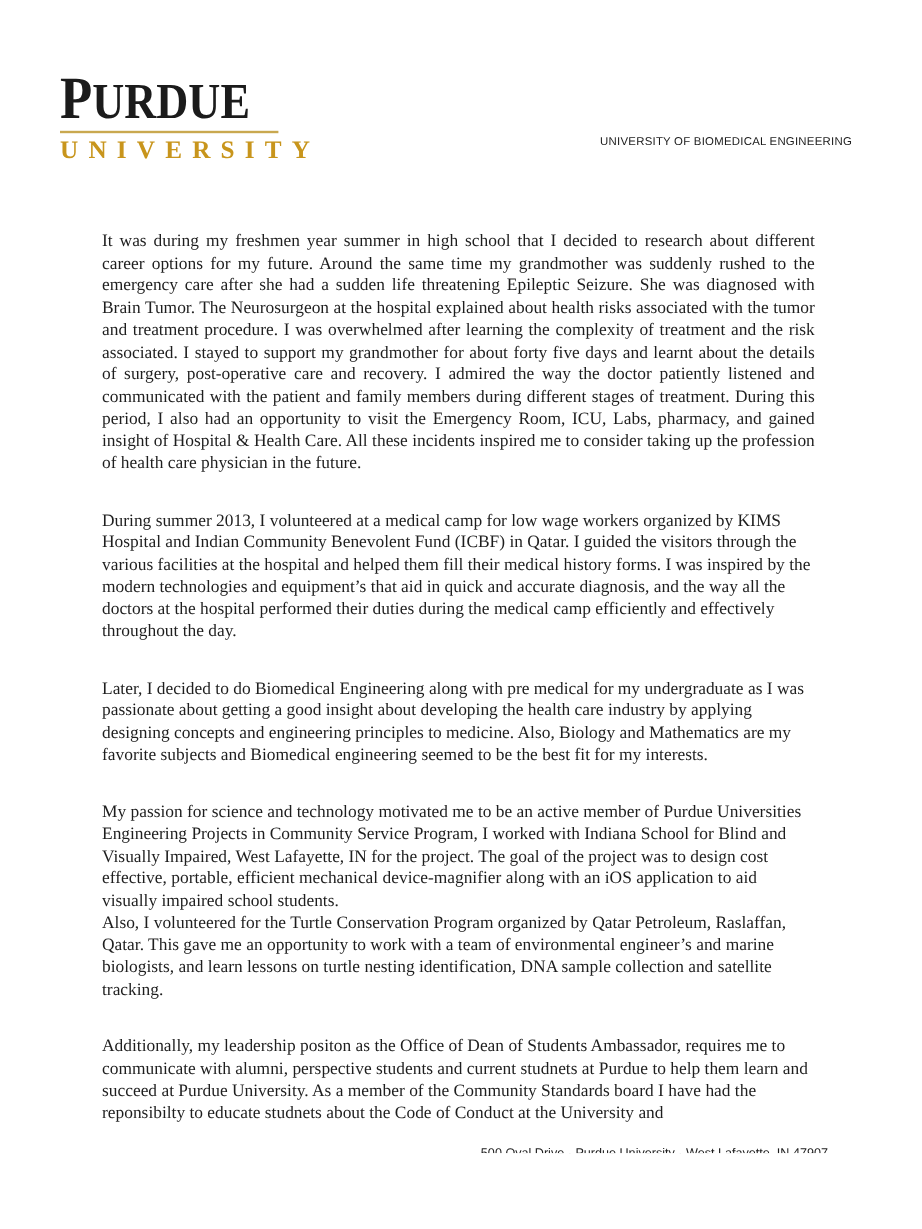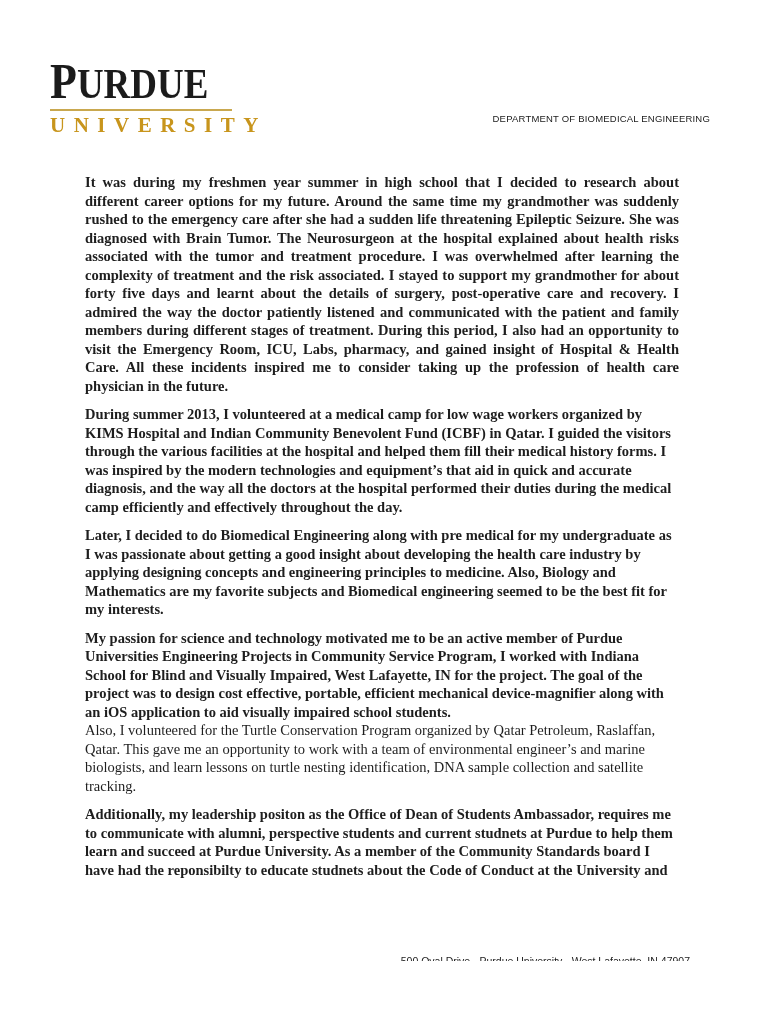--- a/index.html
+++ b/index.html
@@ -35,21 +35,21 @@
     font-size:9.5px;letter-spacing:0.2px;color:#1a1a1a;
     white-space:nowrap;
   }
   
   .body-text{
     position:absolute;left:85px;top:163px;width:594px;
     font-size:14.5px;line-height:18.5px;
     text-align:left;color:#1e1e1e;
   }
   .para{margin:0;}
-  .gap{margin-top:10px;font-weight:bold;}
+  .gap{margin-top:29px;}
   .justify{text-align:justify;}
   
   .footer-address{
     position:absolute;top:955px;right:78px;
     font-family:"Liberation Sans", sans-serif;
     font-size:10.5px;color:#1c1c1c;white-space:nowrap;
   }
   .footer-rule{
     position:absolute;top:974px;left:155px;width:535px;height:2px;
     background:#c6a455;
@@ -61,21 +61,21 @@
 <div class="page">
 
   <div class="logo">
     <div class="logo-word">
       <span class="initial">P</span><span class="rest">URDUE</span>
     </div>
     <div class="logo-rule"></div>
     <div class="logo-sub">UNIVERSITY</div>
   </div>
 
-  <div class="dept">DEPARTMENT OF BIOMEDICAL ENGINEERING</div>
+  <div class="dept">UNIVERSITY OF BIOMEDICAL ENGINEERING</div>
 
   <div class="body-text">
     <p class="para gap justify">It was during my freshmen year summer in high school that I decided to research about different career options for my future. Around the same time my grandmother was suddenly rushed to the emergency care after she had a sudden life threatening Epileptic Seizure. She was diagnosed with Brain Tumor. The Neurosurgeon at the hospital explained about health risks associated with the tumor and treatment procedure. I was overwhelmed after learning the complexity of treatment and the risk associated. I stayed to support my grandmother for about forty five days and learnt about the details of surgery, post-operative care and recovery. I admired the way the doctor patiently listened and communicated with the patient and family members during different stages of treatment. During this period, I also had an opportunity to visit the Emergency Room, ICU, Labs, pharmacy, and gained insight of Hospital &amp; Health Care. All these incidents inspired me to consider taking up the profession of health care physician in the future.</p>
     <p class="para gap">During summer 2013, I volunteered at a medical camp for low wage workers organized by KIMS Hospital and Indian Community Benevolent Fund (ICBF) in Qatar. I guided the visitors through the various facilities at the hospital and helped them fill their medical history forms. I was inspired by the modern technologies and equipment’s that aid in quick and accurate diagnosis, and the way all the doctors at the hospital performed their duties during the medical camp efficiently and effectively throughout the day.</p>
     <p class="para gap">Later, I decided to do Biomedical Engineering along with pre medical for my undergraduate as I was passionate about getting a good insight about developing the health care industry by applying designing concepts and engineering principles to medicine. Also, Biology and Mathematics are my favorite subjects and Biomedical engineering seemed to be the best fit for my interests.</p>
     <p class="para gap">My passion for science and technology motivated me to be an active member of Purdue Universities Engineering Projects in Community Service Program, I worked with Indiana School for Blind and Visually Impaired, West Lafayette, IN for the project. The goal of the project was to design cost effective, portable, efficient mechanical device-magnifier along with an iOS application to aid visually impaired school students.</p>
     <p class="para">Also, I volunteered for the Turtle Conservation Program organized by Qatar Petroleum, Raslaffan, Qatar. This gave me an opportunity to work with a team of environmental engineer’s and marine biologists, and learn lessons on turtle nesting identification, DNA sample collection and satellite tracking.</p>
     <p class="para gap">Additionally, my leadership positon as the Office of Dean of Students Ambassador, requires me to communicate with alumni, perspective students and current studnets at Purdue to help them learn and succeed at Purdue University. As a member of the Community Standards board I have had the reponsibilty to educate studnets about the Code of Conduct at the University and</p>
   </div>
 

